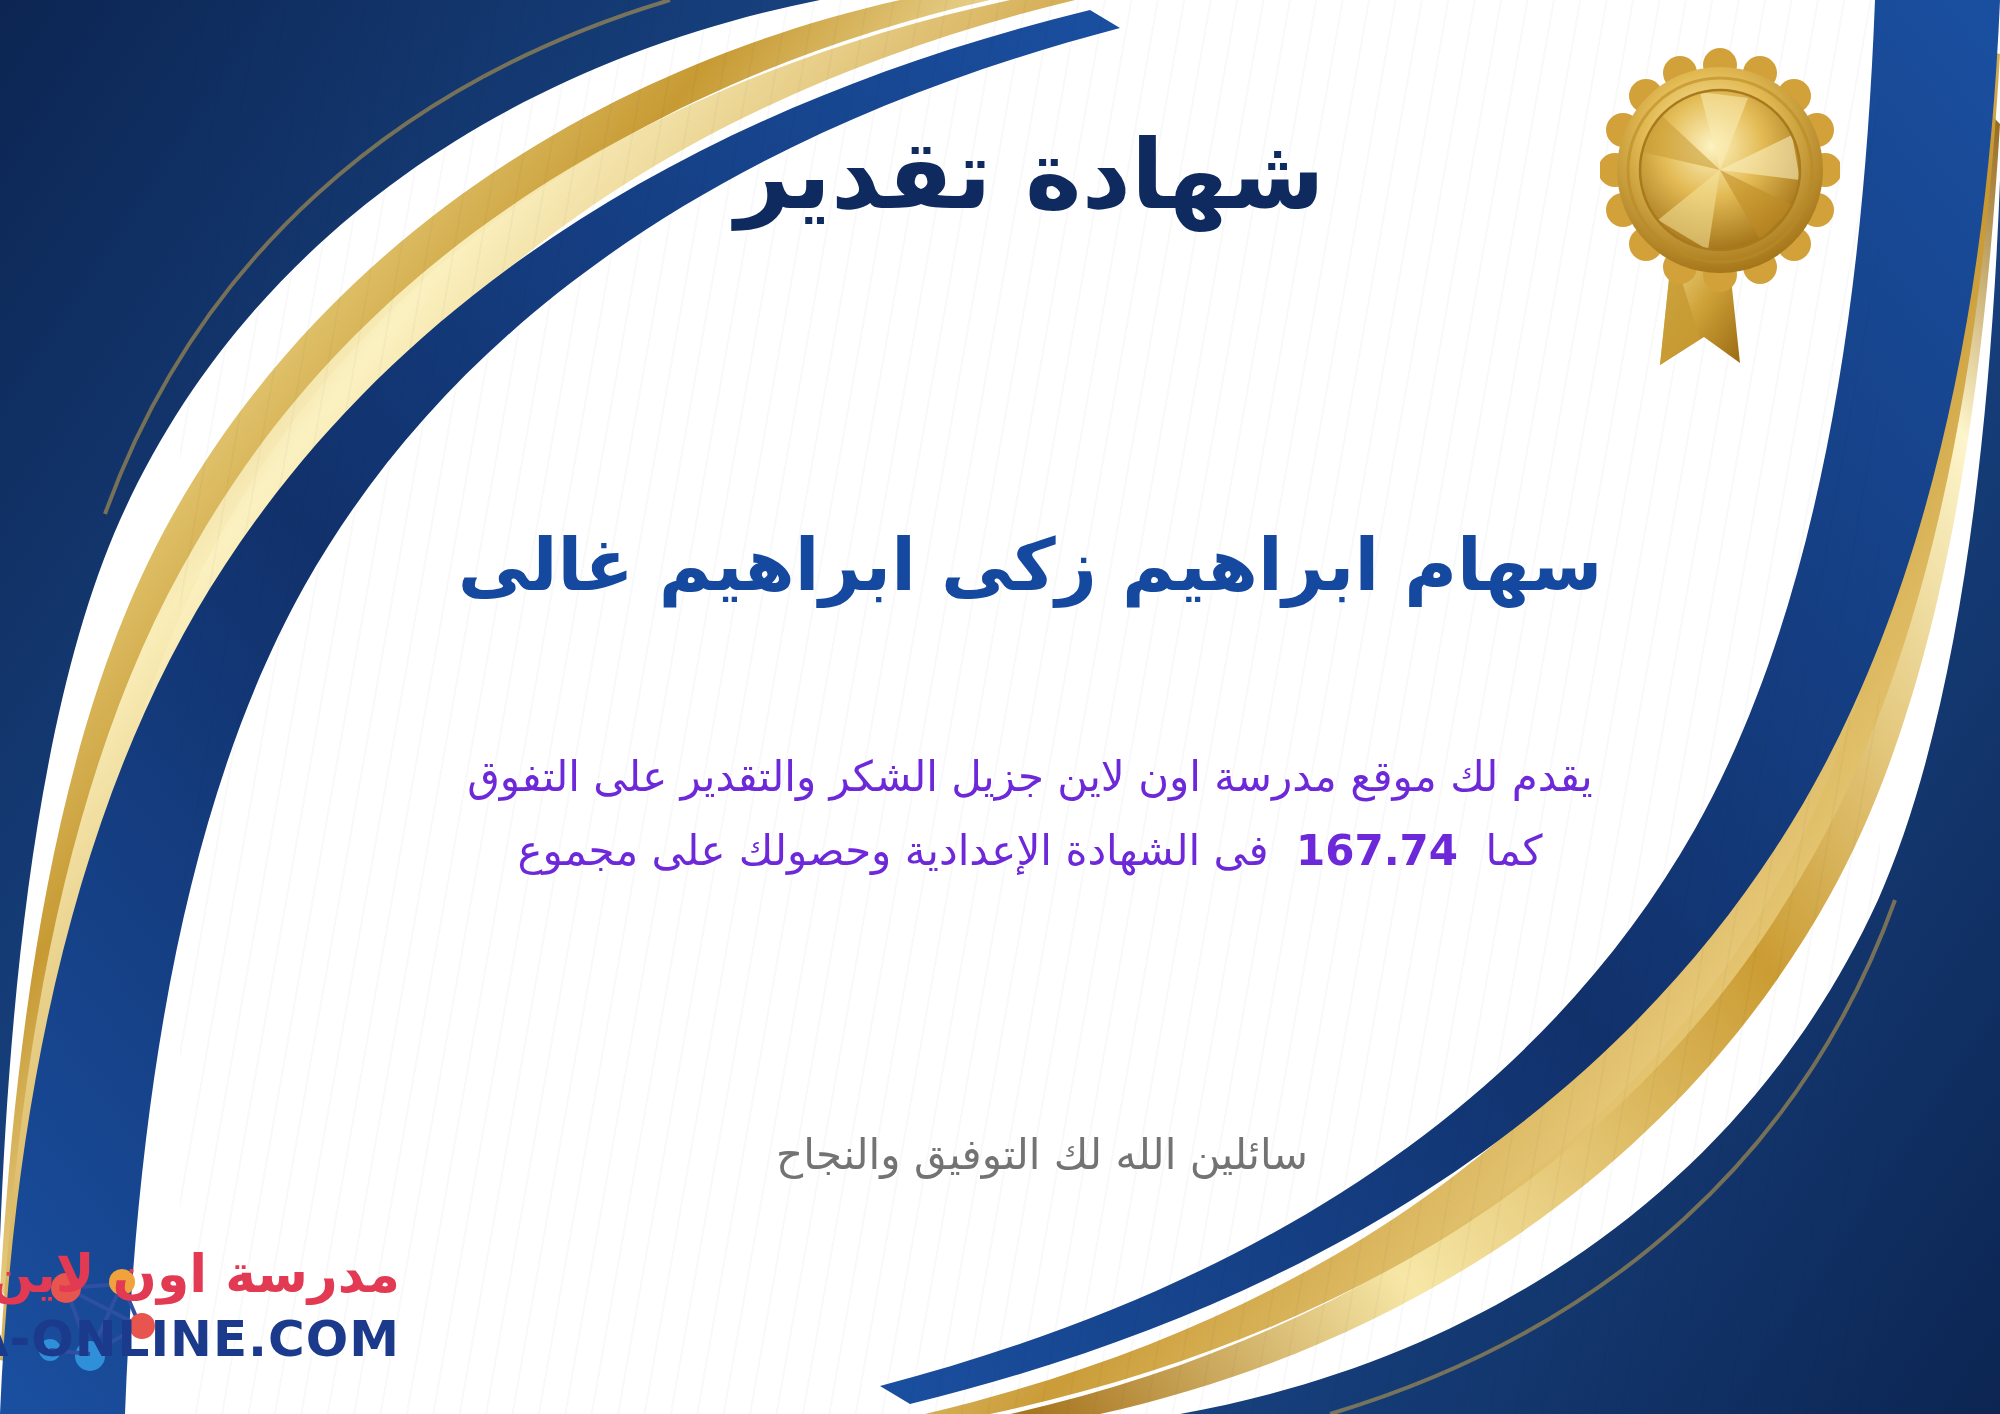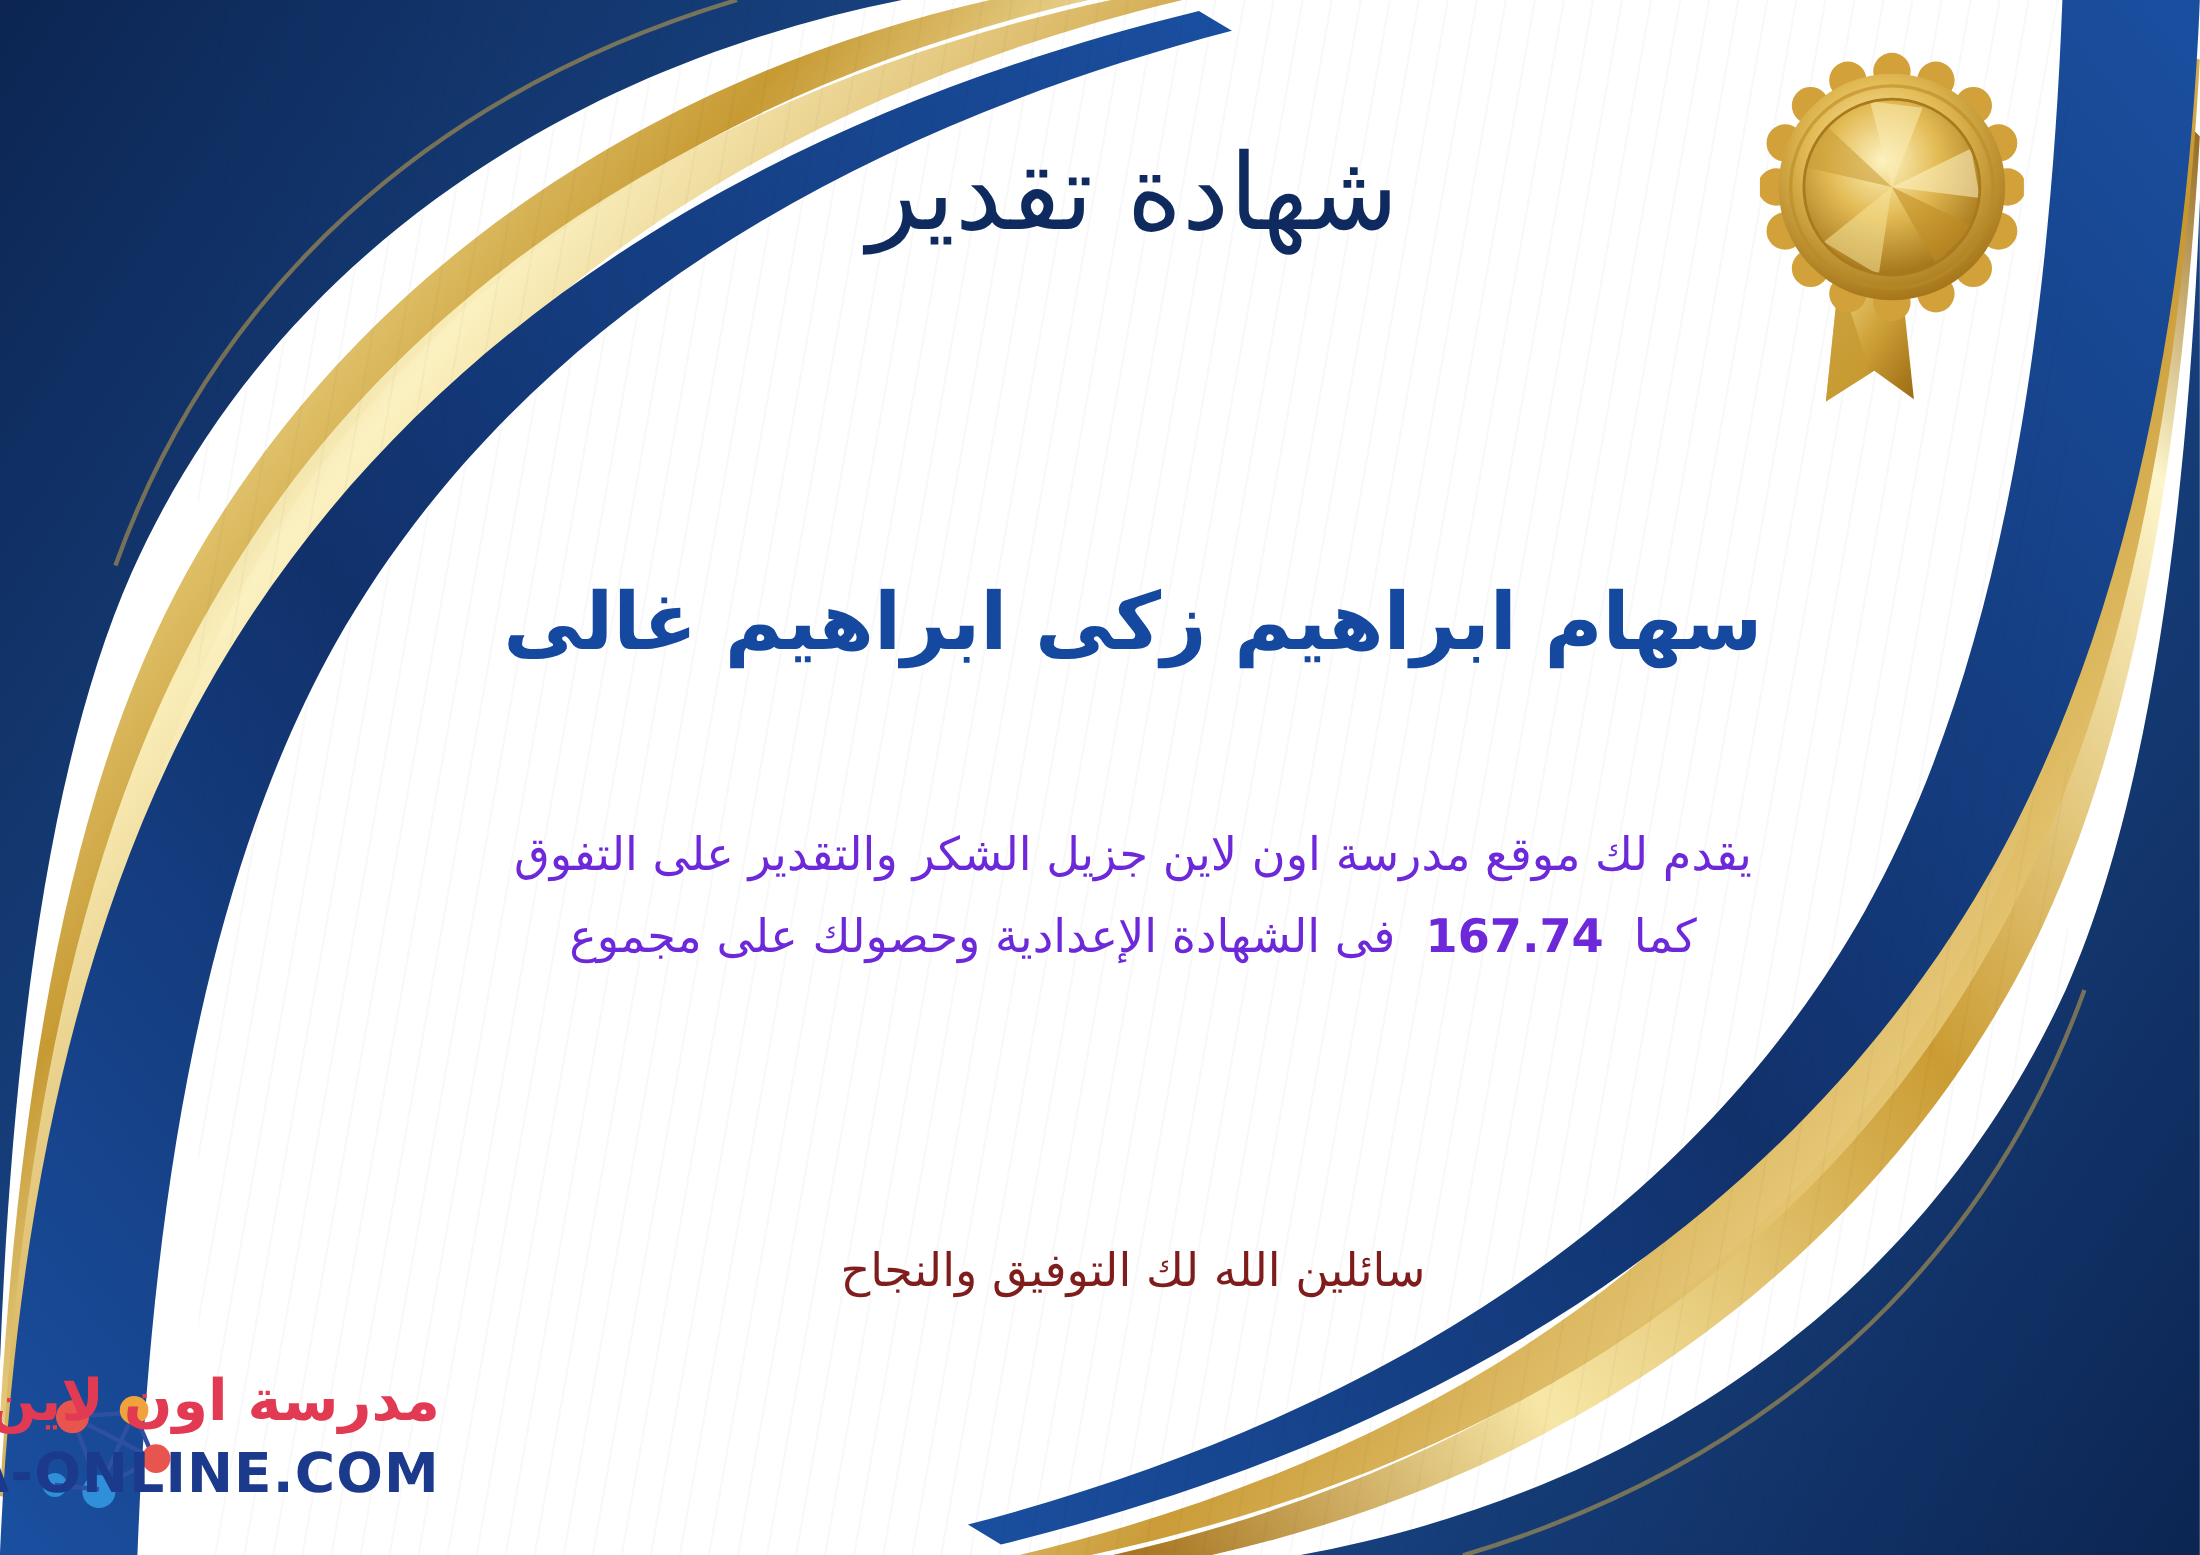--- a/index.html
+++ b/index.html
@@ -58,21 +58,21 @@
     text-align: center;
     direction: rtl;
   }
 
   .cert-title {
     position: absolute;
     top: 120px;
     left: 0;
     width: 100%;
     font-size: 96px;
-    font-weight: normal;
+    font-weight: bold;
     color: #0e2a5e;
     letter-spacing: 1px;
     line-height: 1.15;
   }
 
   .recipient-name {
     position: absolute;
     top: 520px;
     left: 0;
     width: 100%;
@@ -94,24 +94,24 @@
 
   .body-text .score {
     font-weight: bold;
     letter-spacing: 2px;
     padding: 0 14px;
   }
 
   .closing-text {
     position: absolute;
     top: 1130px;
-    left: 0;
+    left: 12px;
     width: 100%;
     font-size: 42px;
-    color: #7f1d1d;
+    color: #737373;
   }
 
   
   .medal {
     position: absolute;
     top: 45px;
     left: 1600px;
     width: 240px;
     height: 330px;
   }

